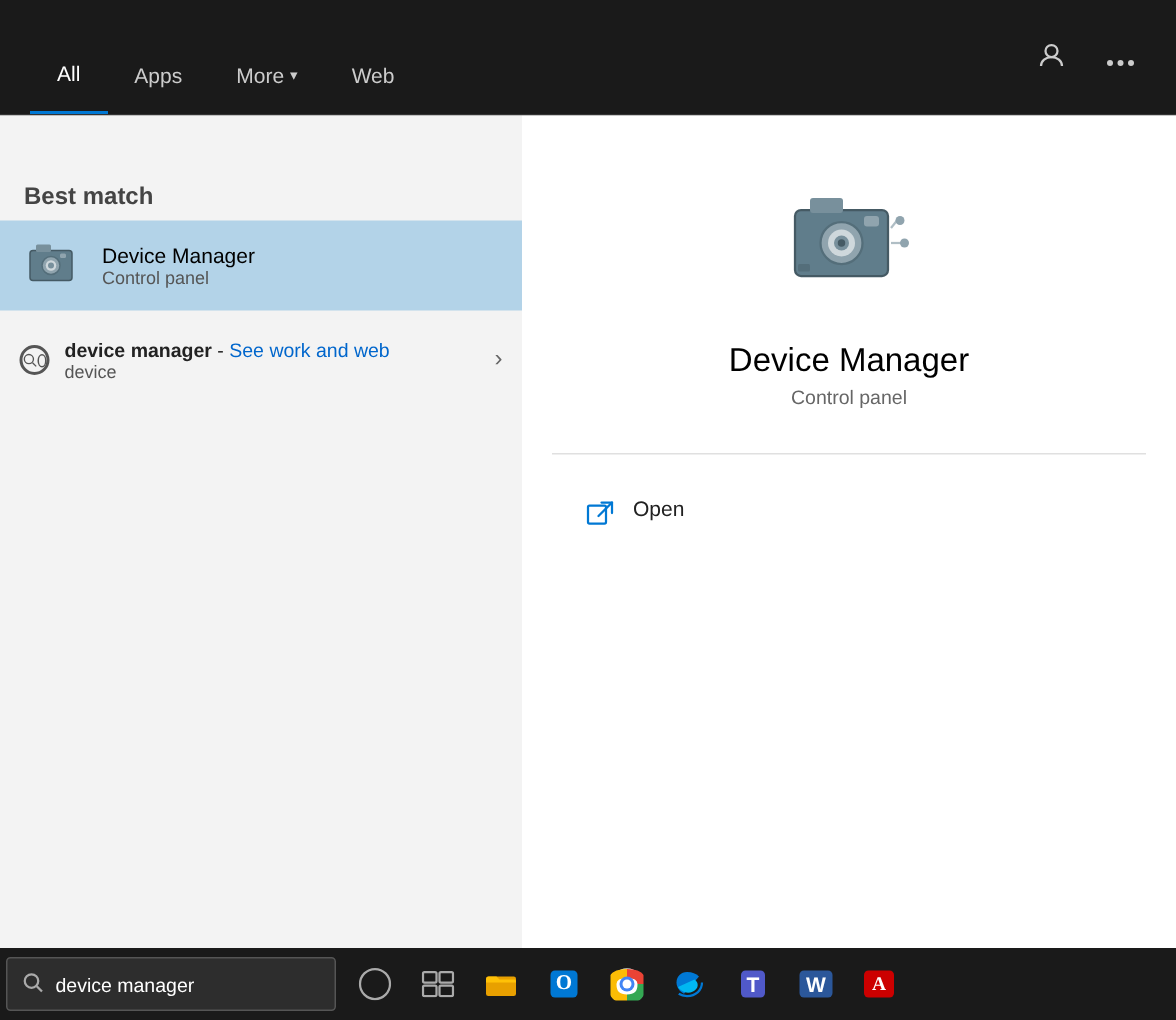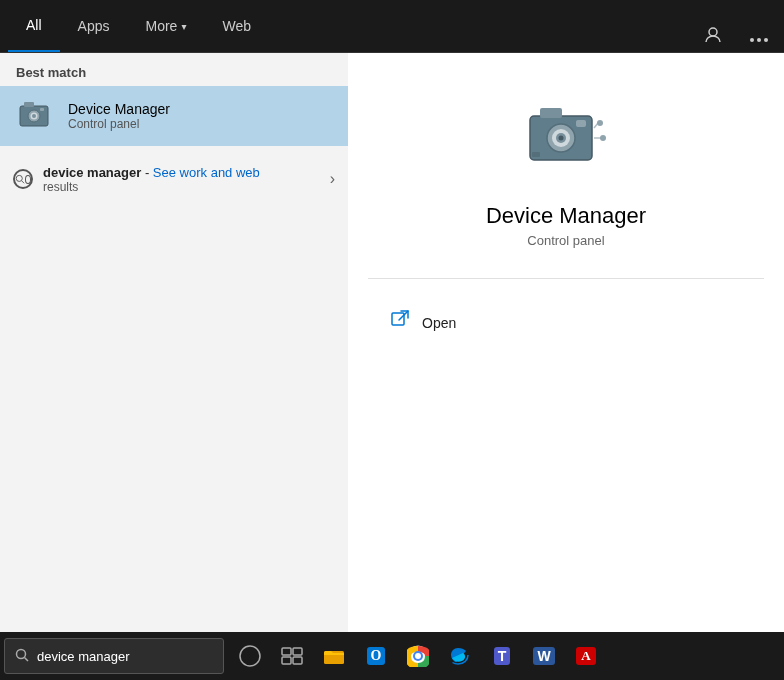--- a/index.html
+++ b/index.html
@@ -11,23 +11,24 @@
       overflow: hidden;
       position: relative;
     }
 
     
     .top-nav {
       width: 100%;
       height: 53px;
       background: #1a1a1a;
       display: flex;
-      align-items: flex-end;
-      padding: 0 8px;
+      align-items: flex-start;
+      padding: 0 20px;
       border-bottom: 1px solid #333;
+      margin-top: 24px;
     }
     .nav-tab {
       color: #ccc;
       font-size: 14px;
       padding: 0 18px;
       height: 100%;
       display: flex;
       align-items: center;
       cursor: pointer;
       position: relative;
@@ -65,25 +66,26 @@
     
     .left-panel {
       width: 348px;
       background: #f3f3f3;
       display: flex;
       flex-direction: column;
       overflow-y: auto;
     }
 
     .section-label {
-      font-size: 13px;
+      font-size: 16px;
       font-weight: 600;
       color: #444;
       padding: 12px 16px 6px 16px;
       text-transform: none;
+      margin-top: 34px;
     }
 
     .result-item {
       display: flex;
       align-items: center;
       padding: 8px 16px;
       cursor: pointer;
       background: #b3d3e8;
       min-height: 60px;
     }
@@ -194,21 +196,21 @@
       margin-bottom: 20px;
     }
 
     .action-list {
       width: 100%;
       padding: 0 10px;
     }
 
     .action-item {
       display: flex;
-      align-items: flex-end;
+      align-items: flex-start;
       padding: 8px 10px;
       cursor: pointer;
       border-radius: 3px;
     }
 
     .action-icon {
       width: 24px;
       height: 24px;
       margin-right: 10px;
       color: #0078d4;
@@ -333,21 +335,21 @@
     <div class="search-web-section">
       <div class="web-item">
         <div class="search-icon-circle">
           <svg width="16" height="16" viewBox="0 0 16 16">
             <circle cx="7" cy="7" r="5" stroke="#555" stroke-width="1.5" fill="none"></circle>
             <line x1="11" y1="11" x2="15" y2="15" stroke="#555" stroke-width="1.5"></line>
           </svg>
         </div>
         <div class="web-item-text">
           <span class="query">device manager</span><span> - </span><span class="see-results">See work and web</span>
-          <span class="subtext">results</span>
+          <span class="subtext">device</span>
         </div>
         <div class="chevron-right">›</div>
       </div>
     </div>
 
   </div>
 
   <div class="right-panel">
 
     <div class="detail-icon-area">

